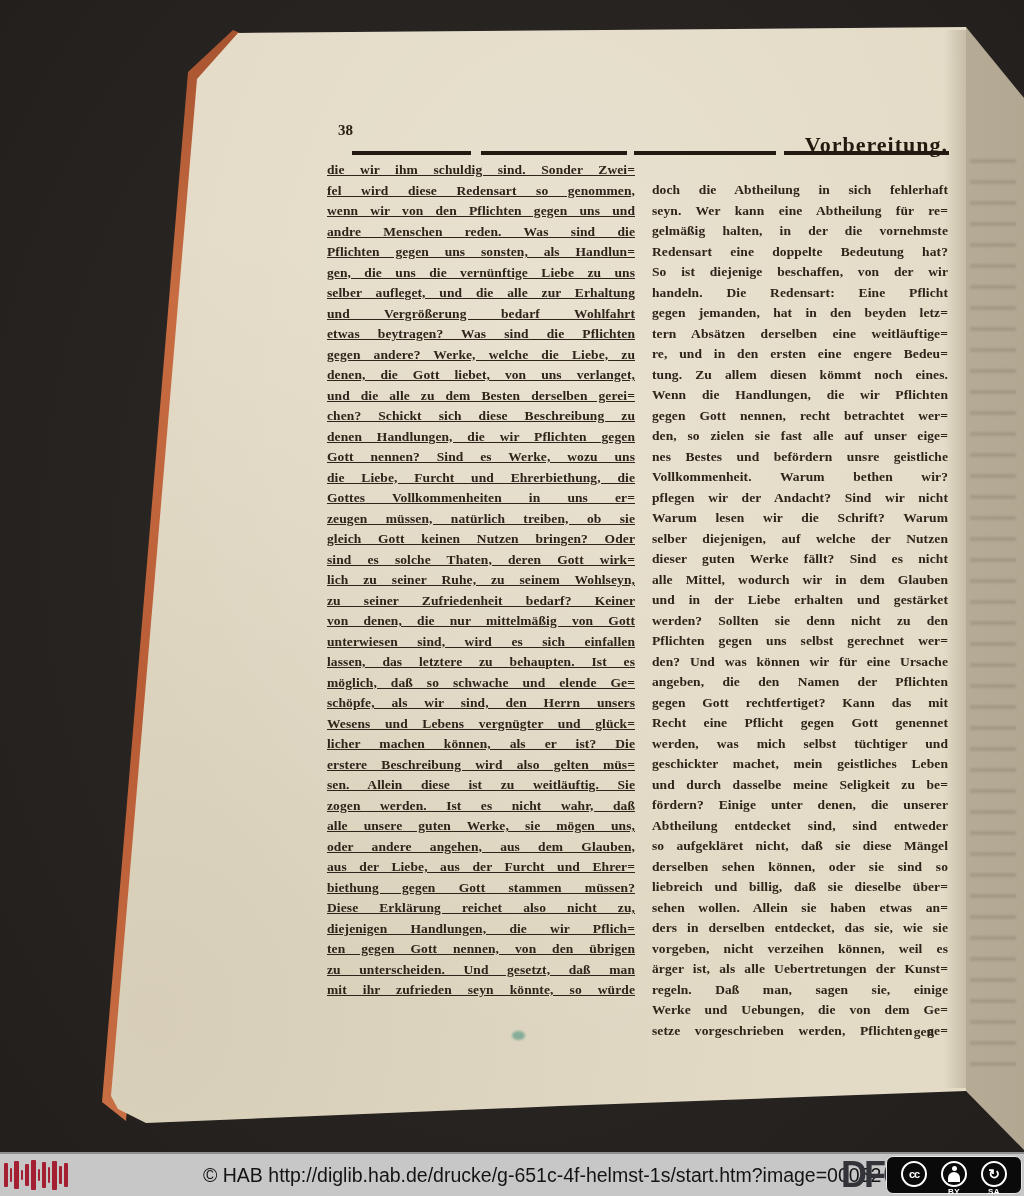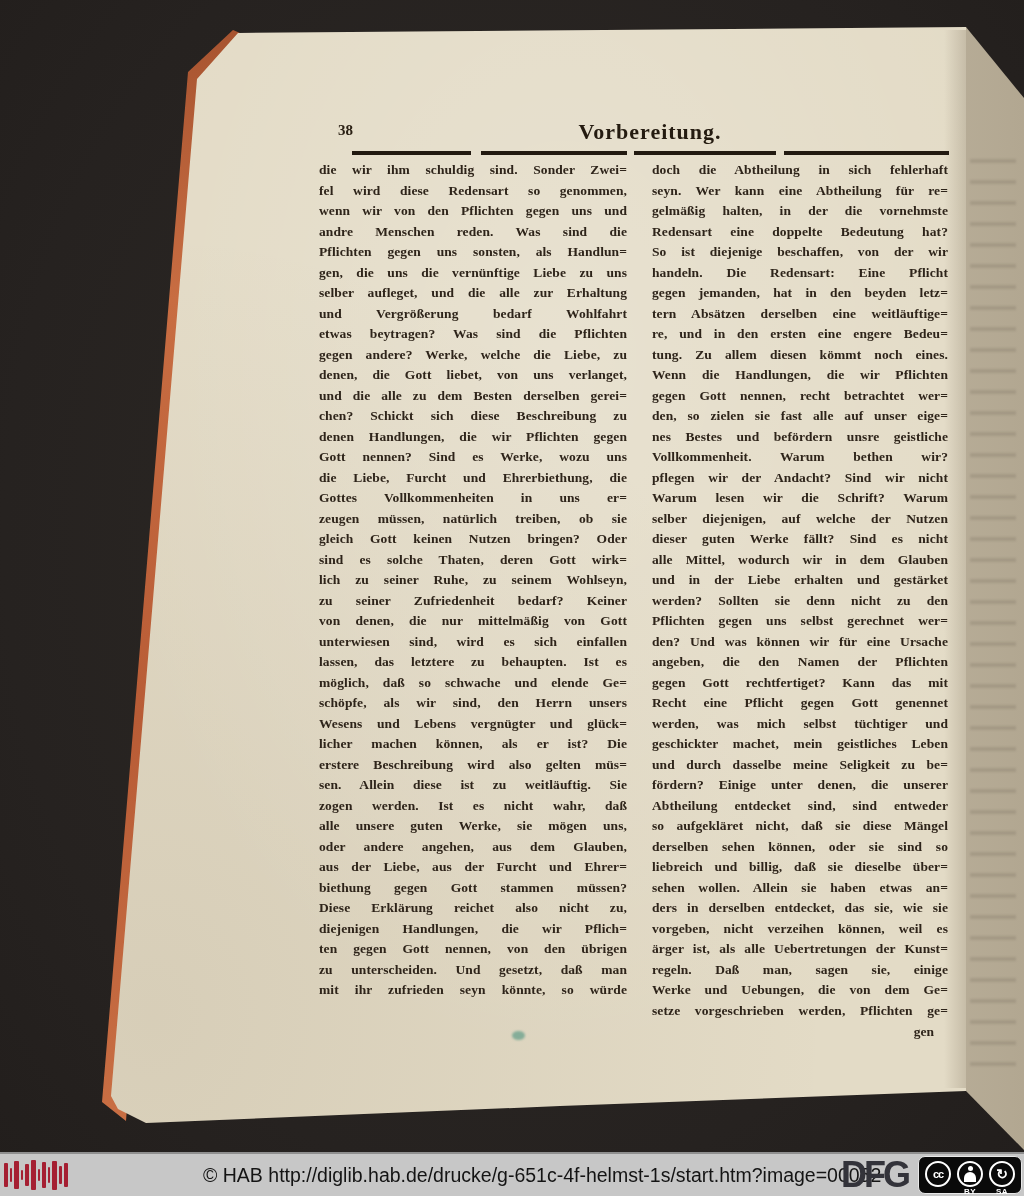--- a/index.html
+++ b/index.html
@@ -19,43 +19,43 @@
       #e3dbc6;}
   .fold-shadow{position:absolute;left:944px;top:30px;width:22px;height:1058px;
     background:linear-gradient(90deg,transparent,rgba(95,80,58,.22));}
   
   .next-page{position:absolute;inset:0;
     clip-path:polygon(966px 27px,1024px 98px,1024px 1150px,966px 1091px);
     background:linear-gradient(90deg,#f0e9d7 0 3px,#cfc6b2 3px 35%,#c3b9a5 75%,#b2a791 100%);}
   .ghost-lines{position:absolute;left:970px;top:150px;width:46px;height:930px;opacity:.5;filter:blur(1px);
     background:repeating-linear-gradient(180deg,transparent 0 9px,rgba(110,100,85,.45) 9px 13px,transparent 13px 21px);}
   .page-number{position:absolute;left:338px;top:122px;font-weight:bold;font-size:15px;color:#2b2115;}
-  .running-header{position:absolute;left:352px;top:119px;width:596px;text-align:center;
+  .running-header{position:absolute;left:352px;top:132px;width:596px;text-align:right;
     font-weight:bold;font-size:22px;letter-spacing:1px;color:#241b10;}
   .head-rule{position:absolute;left:352px;top:151px;width:597px;height:4px;
     background:linear-gradient(90deg,#221a10 0 20%,transparent 20% 21.6%,#221a10 21.6% 46%,transparent 46% 47.2%,#221a10 47.2% 71%,transparent 71% 72.4%,#221a10 72.4% 100%);}
   .col{position:absolute;top:160px;font-weight:bold;font-size:13.5px;color:#2e241a;
        word-spacing:1.2px;letter-spacing:.1px;}
-  .col-left{left:319px;width:308px;}
-  .col-right{left:652px;width:296px;}
+  .col-left{left:327px;width:308px;text-decoration:underline;}
+  .col-right{left:652px;width:296px;margin-top:20px;}
   .tline{height:20.5px;line-height:20.5px;text-align:justify;text-align-last:justify;overflow:hidden;}
   .catchword{position:absolute;left:652px;top:1021px;width:282px;height:21px;line-height:21px;
     text-align:right;font-weight:bold;font-size:13.5px;color:#2e241a;}
   .stamp-dot{position:absolute;left:512px;top:1031px;width:13px;height:9px;border-radius:50%;
     background:rgba(60,140,120,.55);filter:blur(1px);}
   
   .footer-bar{position:absolute;left:0;bottom:0;width:1024px;height:42px;background:#c7c7c7;
     border-top:2px solid #8f8f8f;font-family:"Liberation Sans",sans-serif;}
   .hab-logo{position:absolute;left:4px;top:5px;width:68px;height:32px;display:flex;align-items:center;gap:2px;}
   .hab-bar{background:#a51f32;border-radius:1px;}
   .scan-caption{position:absolute;left:203px;top:0;height:42px;display:flex;align-items:center;
     font-size:19.5px;color:#141414;white-space:nowrap;}
   .dfg-logo{position:absolute;left:841px;top:1px;font-size:36px;font-weight:bold;letter-spacing:-3px;
     color:#33333a;line-height:40px;}
-  .cc-badge{position:absolute;right:2px;top:2px;width:104px;height:38px;background:#0a0a0a;
+  .cc-badge{position:absolute;right:2px;top:2px;width:136px;height:38px;background:#0a0a0a;
     border:1px solid #e8e8e8;border-radius:7px;display:flex;justify-content:space-evenly;align-items:flex-start;padding-top:4px;box-sizing:border-box;}
   .cc-unit{display:flex;flex-direction:column;align-items:center;line-height:1;}
   .cc-circle{width:22px;height:22px;border:2.5px solid #fff;border-radius:50%;display:flex;
     align-items:center;justify-content:center;color:#fff;font-weight:bold;font-size:11px;
     font-family:"Liberation Sans",sans-serif;letter-spacing:-1px;position:relative;overflow:hidden;}
   .cc-sub{color:#fff;font-size:8px;font-weight:bold;margin-top:1px;letter-spacing:.5px;}
   .p-head{position:absolute;top:3px;left:8.5px;width:5px;height:5px;border-radius:50%;background:#fff;}
   .p-body{position:absolute;top:9px;left:5px;width:12px;height:10px;border-radius:6px 6px 0 0;background:#fff;}
   .sa-glyph{font-size:14px;letter-spacing:0;}
 </style>

